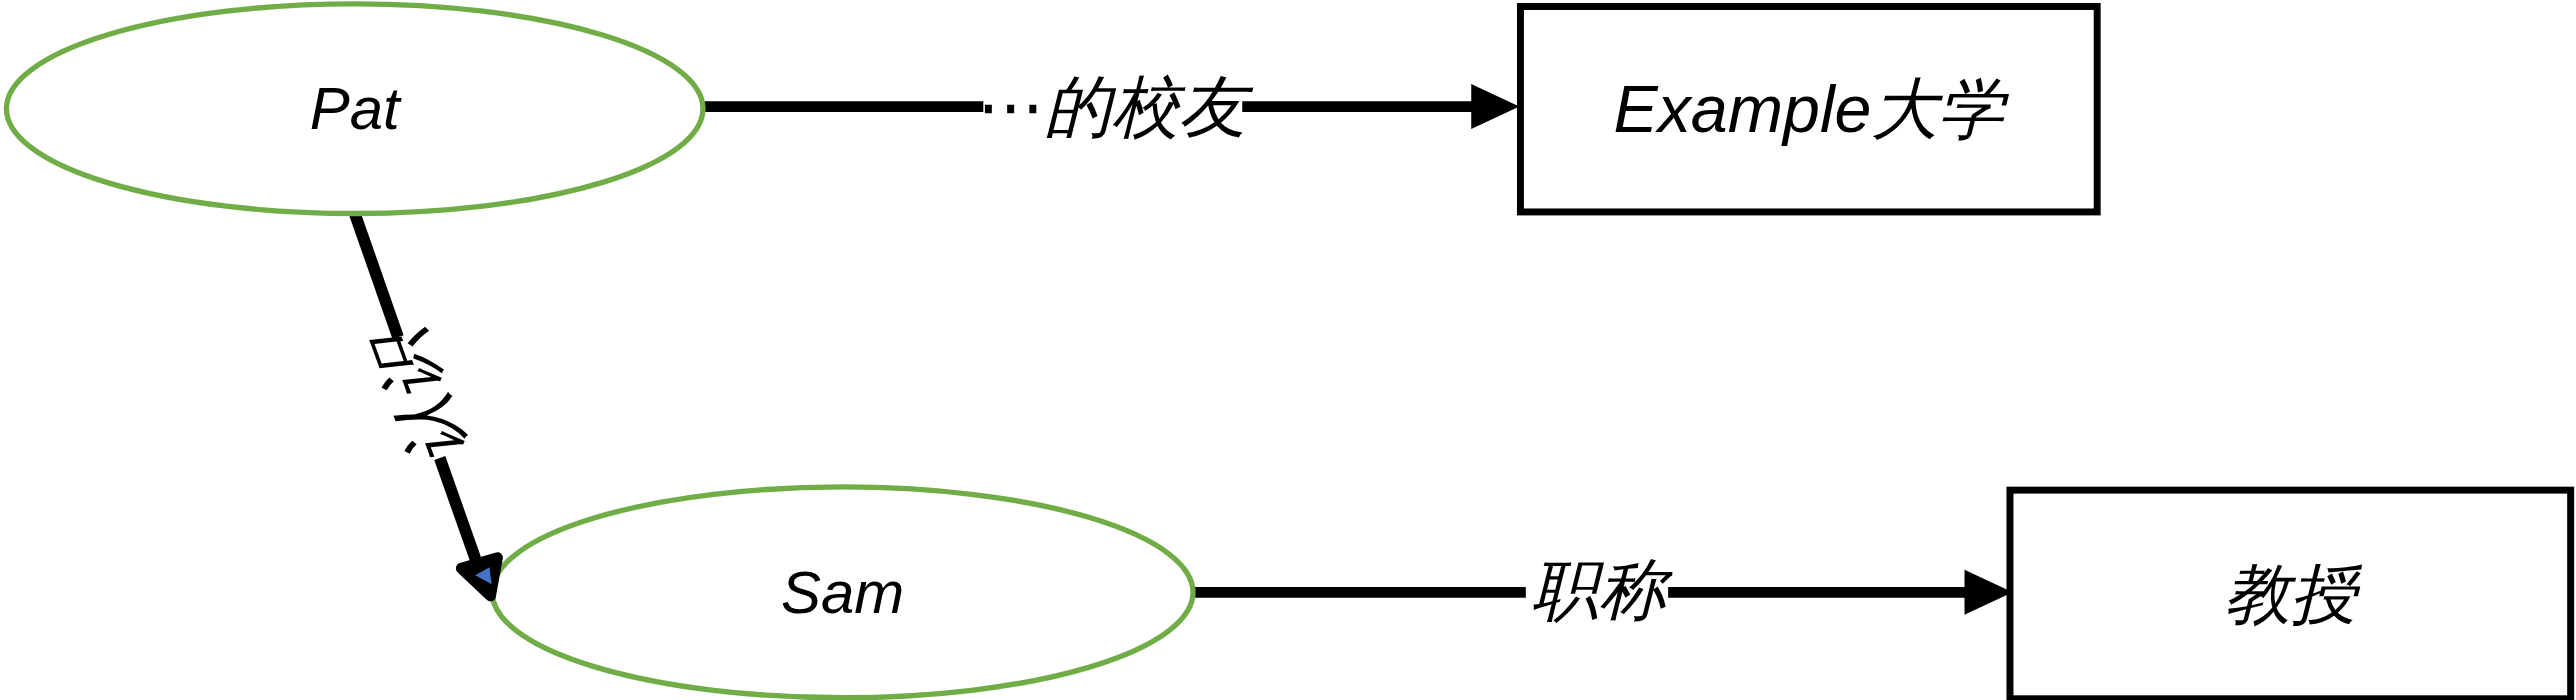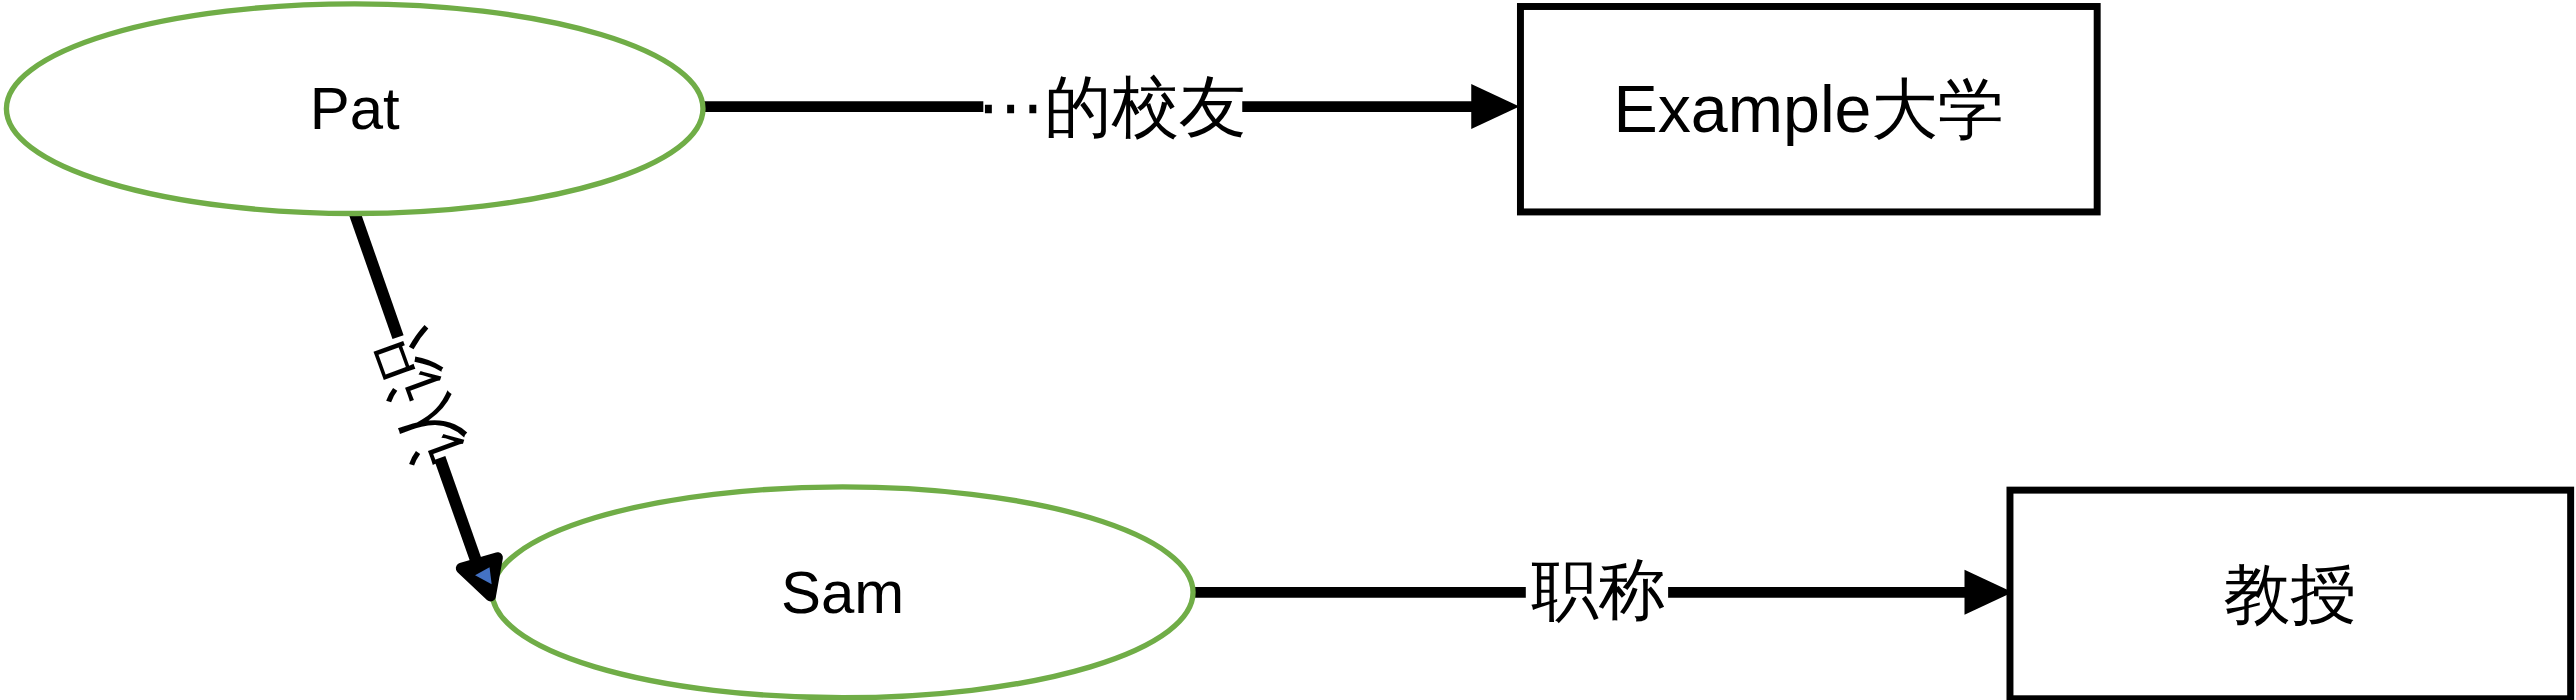--- a/index.html
+++ b/index.html
@@ -7,20 +7,21 @@
     padding: 0;
     background: #ffffff;
     width: 2576px;
     height: 701px;
     overflow: hidden;
   }
   .canvas-wrap {
     position: relative;
     width: 2576px;
     height: 578px;
+    font-style: italic;
   }
   svg {
     display: block;
     font-family: "Liberation Sans", "DejaVu Sans", sans-serif;
   }
   .node-shape {
     fill: #ffffff;
   }
   .ellipse-node {
     stroke-width: 10px;

